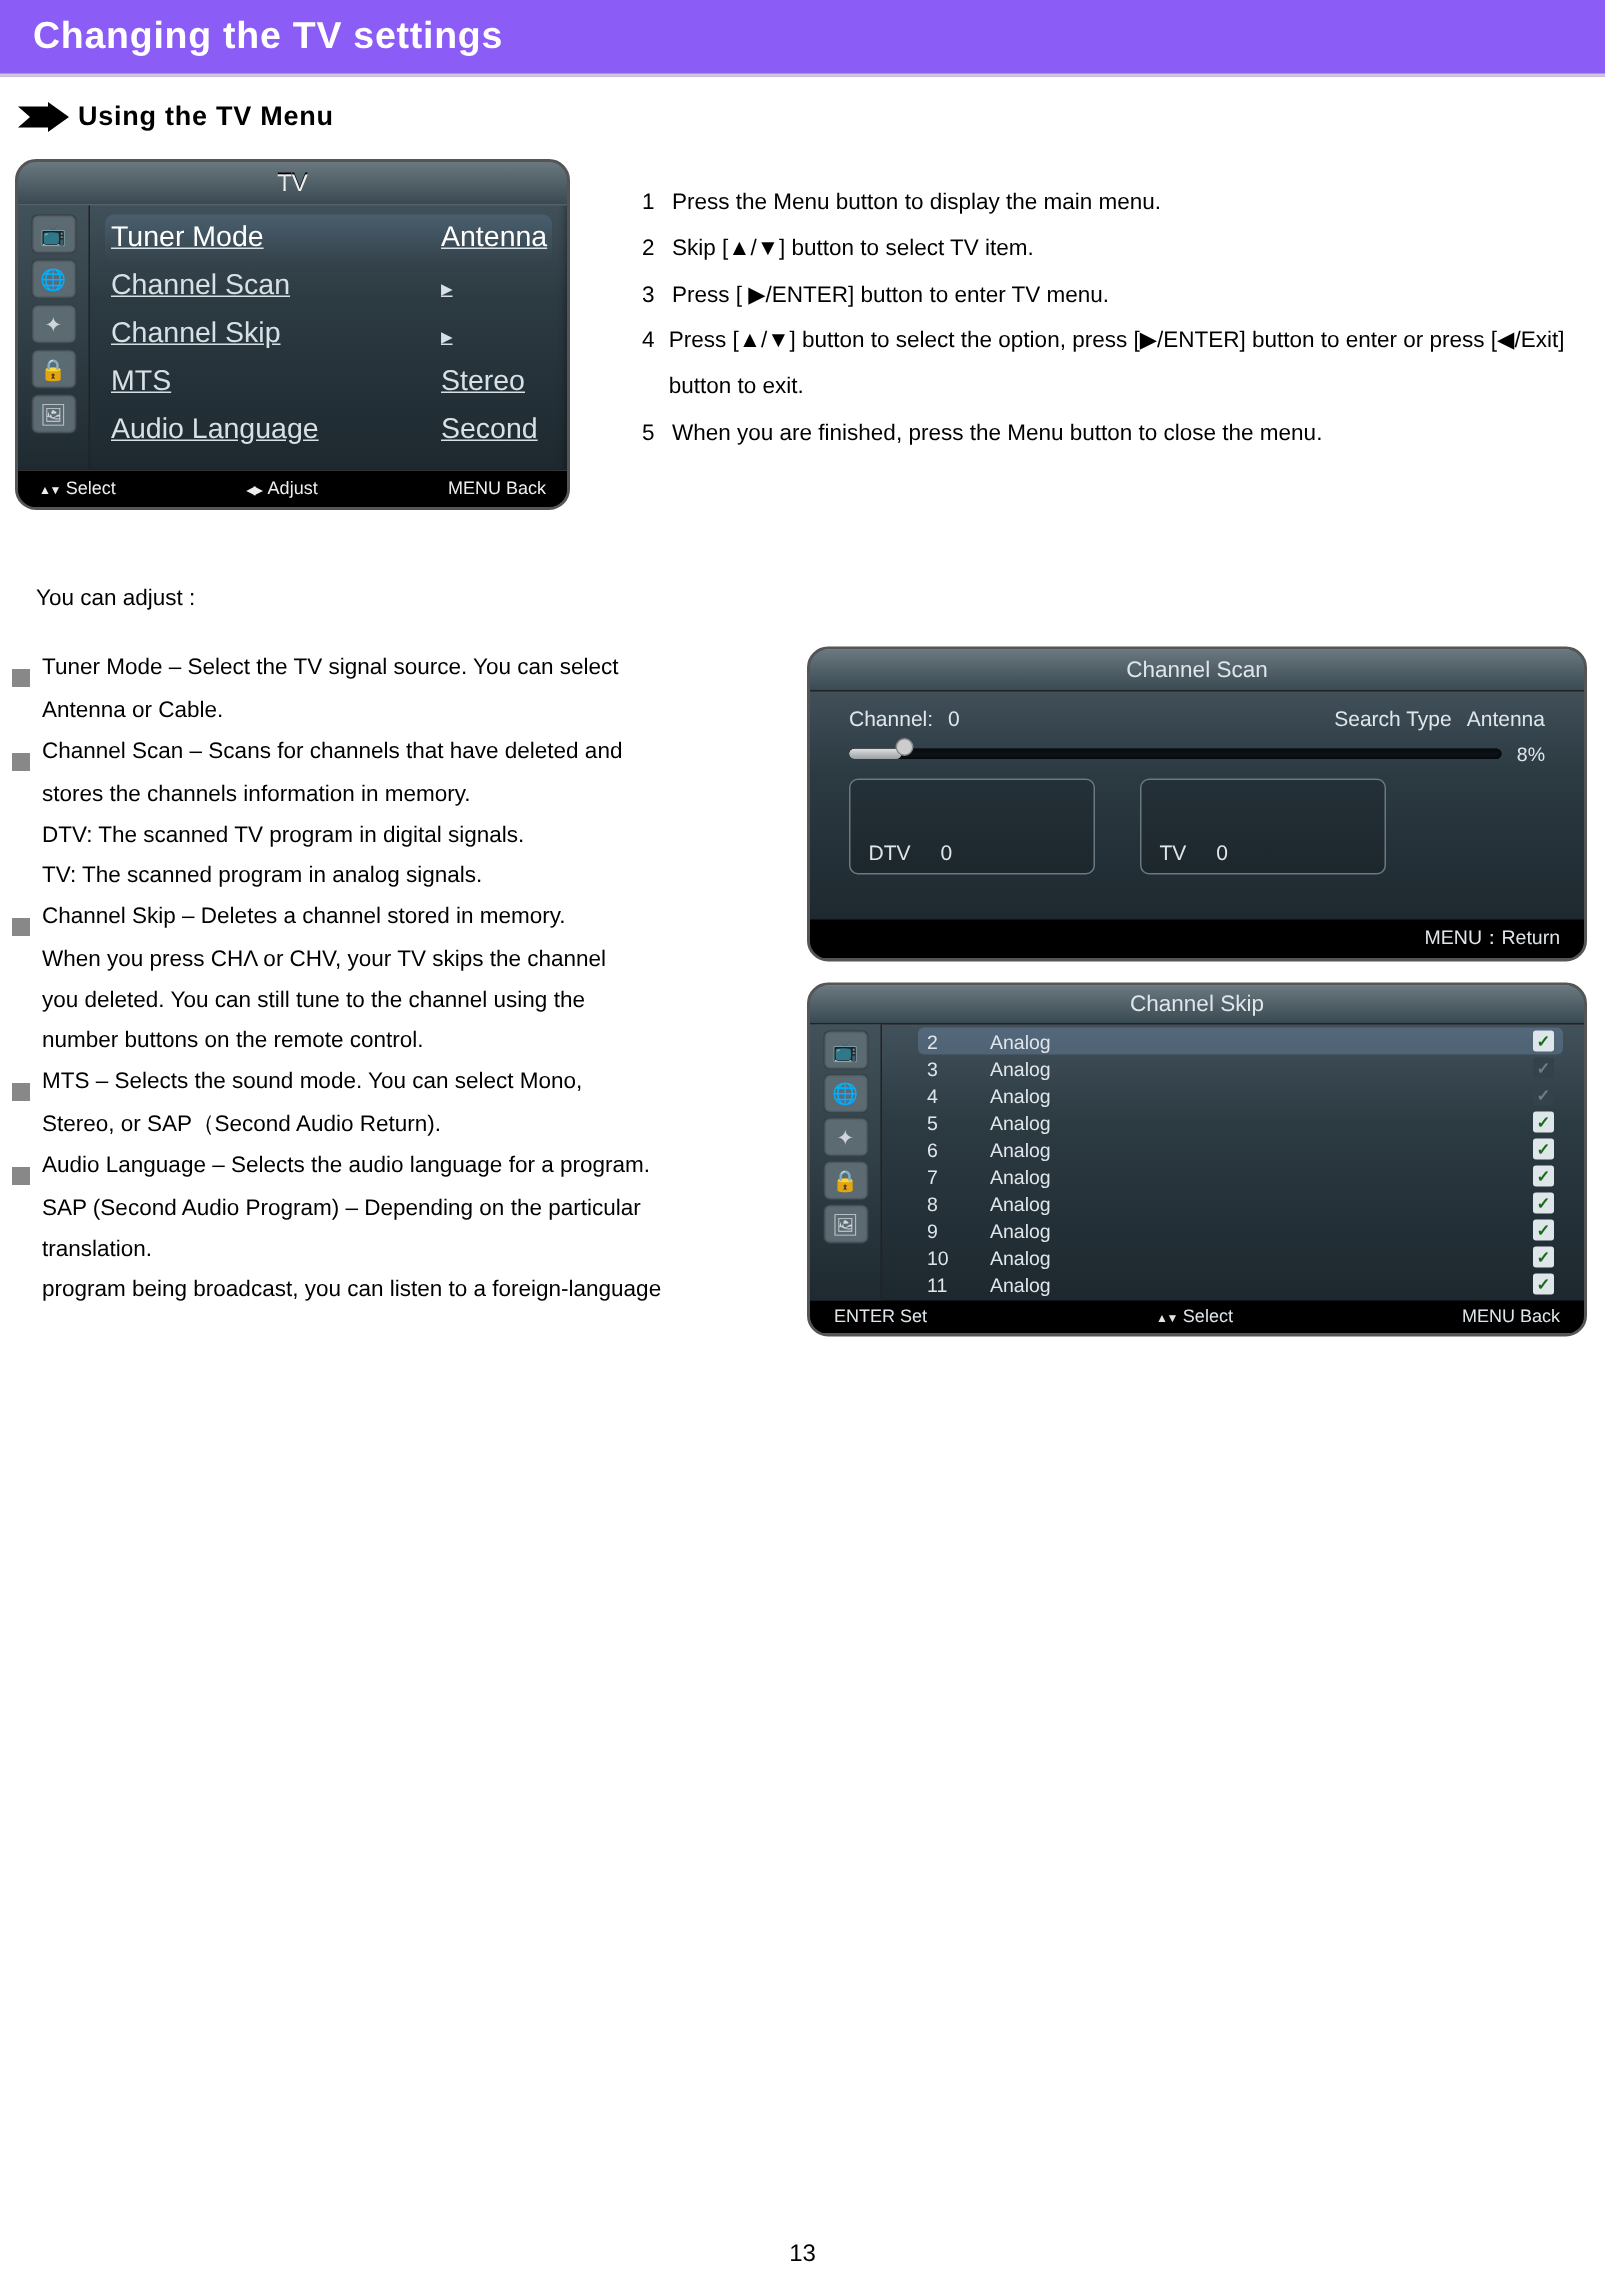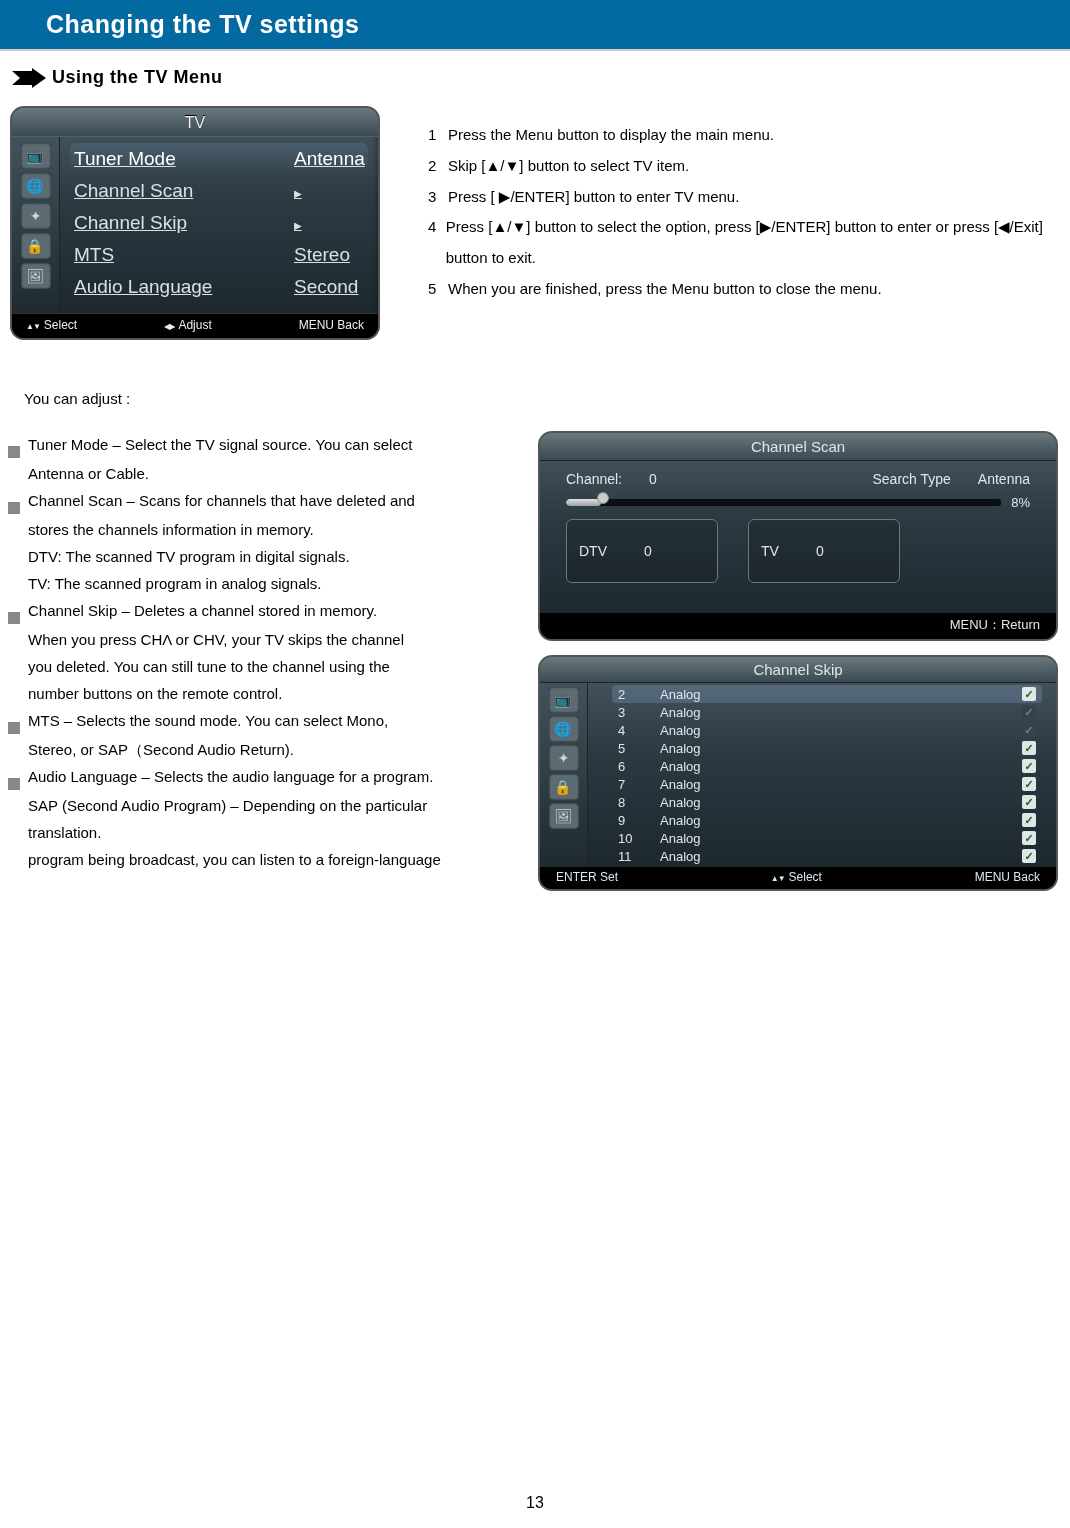--- a/index.html
+++ b/index.html
@@ -5,22 +5,22 @@
   * { box-sizing: border-box; margin: 0; padding: 0; }
   body {
     font-family: Arial, Helvetica, sans-serif;
     width: 1070px;
     height: 1528px;
     background: #fff;
     color: #000;
     position: relative;
   }
   .header-bar {
-    background: #0369a1;
-    padding: 10px 0 10px 46px;
+    background: #8b5cf6;
+    padding: 10px 0 10px 22px;
     border-bottom: 2px solid #ccc;
   }
   .header-title {
     color: #fff;
     font-size: 25px;
     font-weight: bold;
     letter-spacing: 0.5px;
   }
   .section-row {
     display: flex;
@@ -183,21 +183,21 @@
     text-align: center;
     padding: 5px 0;
     font-size: 15px;
     background: linear-gradient(#6a787f, #3a4a52);
     border-bottom: 1px solid #222;
   }
   .scan-body { padding: 10px 26px 6px 26px; position: relative; }
   .scan-row {
     display: flex; justify-content: space-between; font-size: 14px; margin-bottom: 8px;
   }
-  .scan-row .grp { display: flex; gap: 27px; }
+  .scan-row .grp { display: flex; gap: 10px; }
   .prog-wrap {
     position: relative; height: 14px; display: flex; align-items: center;
   }
   .prog-bar {
     flex: 1; height: 7px; border-radius: 5px;
     background: #0a1014; box-shadow: inset 0 0 2px #000;
     position: relative; overflow: hidden;
   }
   .prog-fill {
     position: absolute; left: 0; top: 0; bottom: 0;
@@ -208,27 +208,27 @@
     position: absolute; top: -3px; width: 12px; height: 12px;
     border-radius: 50%; background: #ccc; border: 1px solid #888;
     transform: translateX(-50%);
   }
   .prog-pct { margin-left: 10px; font-size: 13px; }
   .scan-boxes {
     display: flex; gap: 30px; margin-top: 10px;
     margin-bottom: 24px;
   }
   .scan-box {
-    width: 152px; height: 64px;
+    width: 164px; height: 64px;
     border: 1px solid #6a7880; border-radius: 6px;
-    display: flex; align-items: center;
+    display: flex; align-items: flex-end;
     padding: 6px 12px;
     background: rgba(0,0,0,.15);
     font-size: 14px;
-    gap: 37px;
+    gap: 20px;
   }
   .scan-footer {
     background: #000; text-align: right; padding: 3px 16px 5px 16px; font-size: 13px;
   }
 
   
   .skip-panel {
     width: 520px;
     border: 2px solid #555;
     border-radius: 14px;

